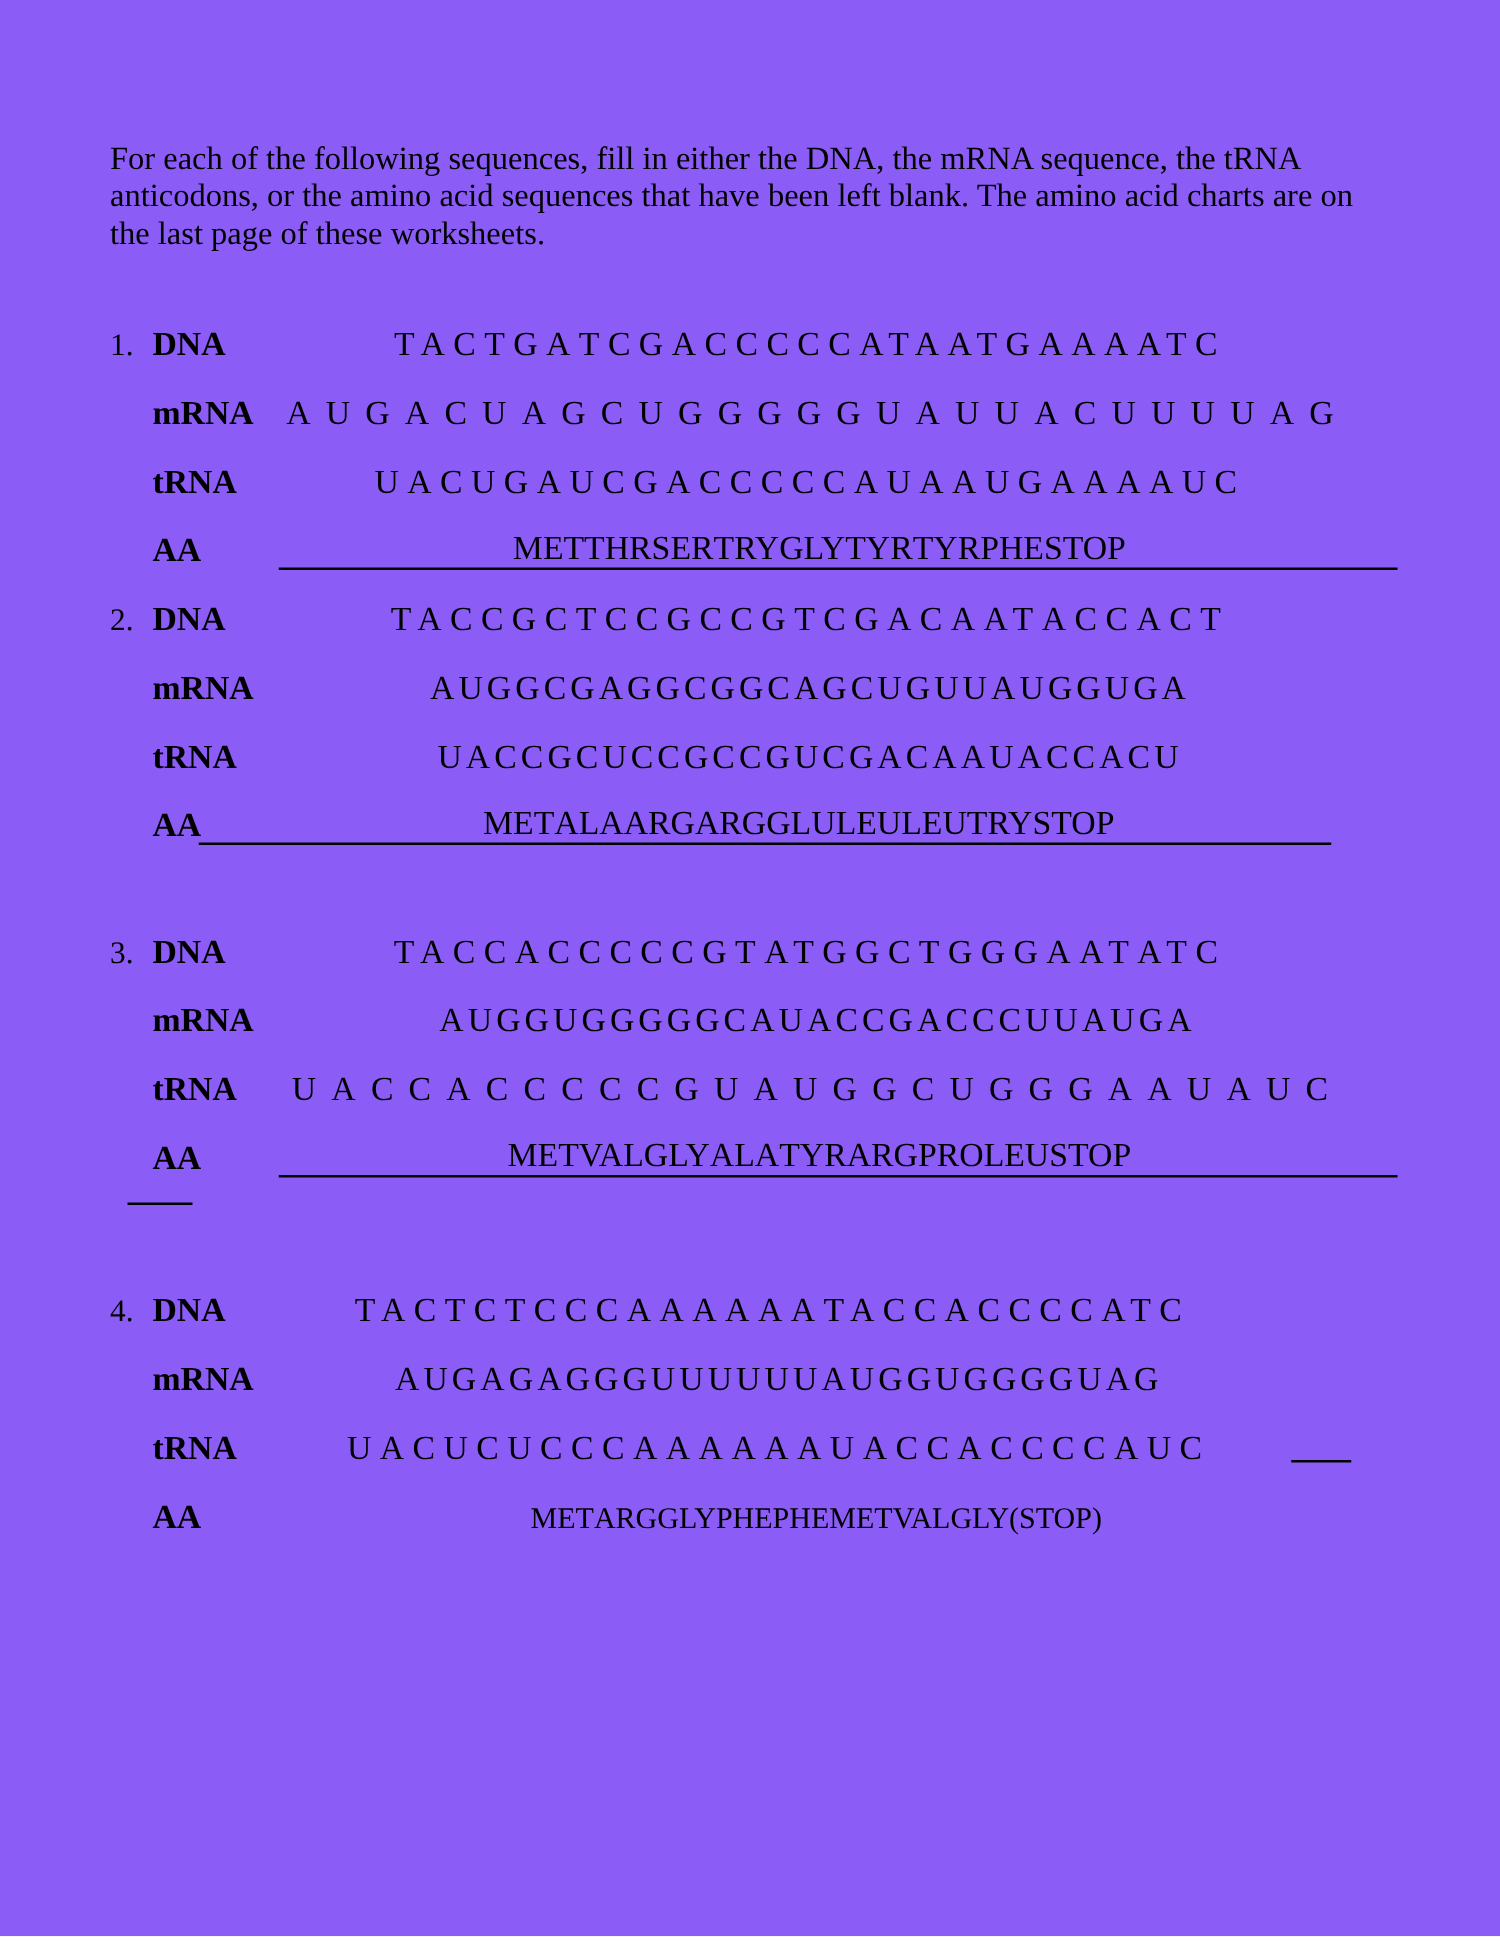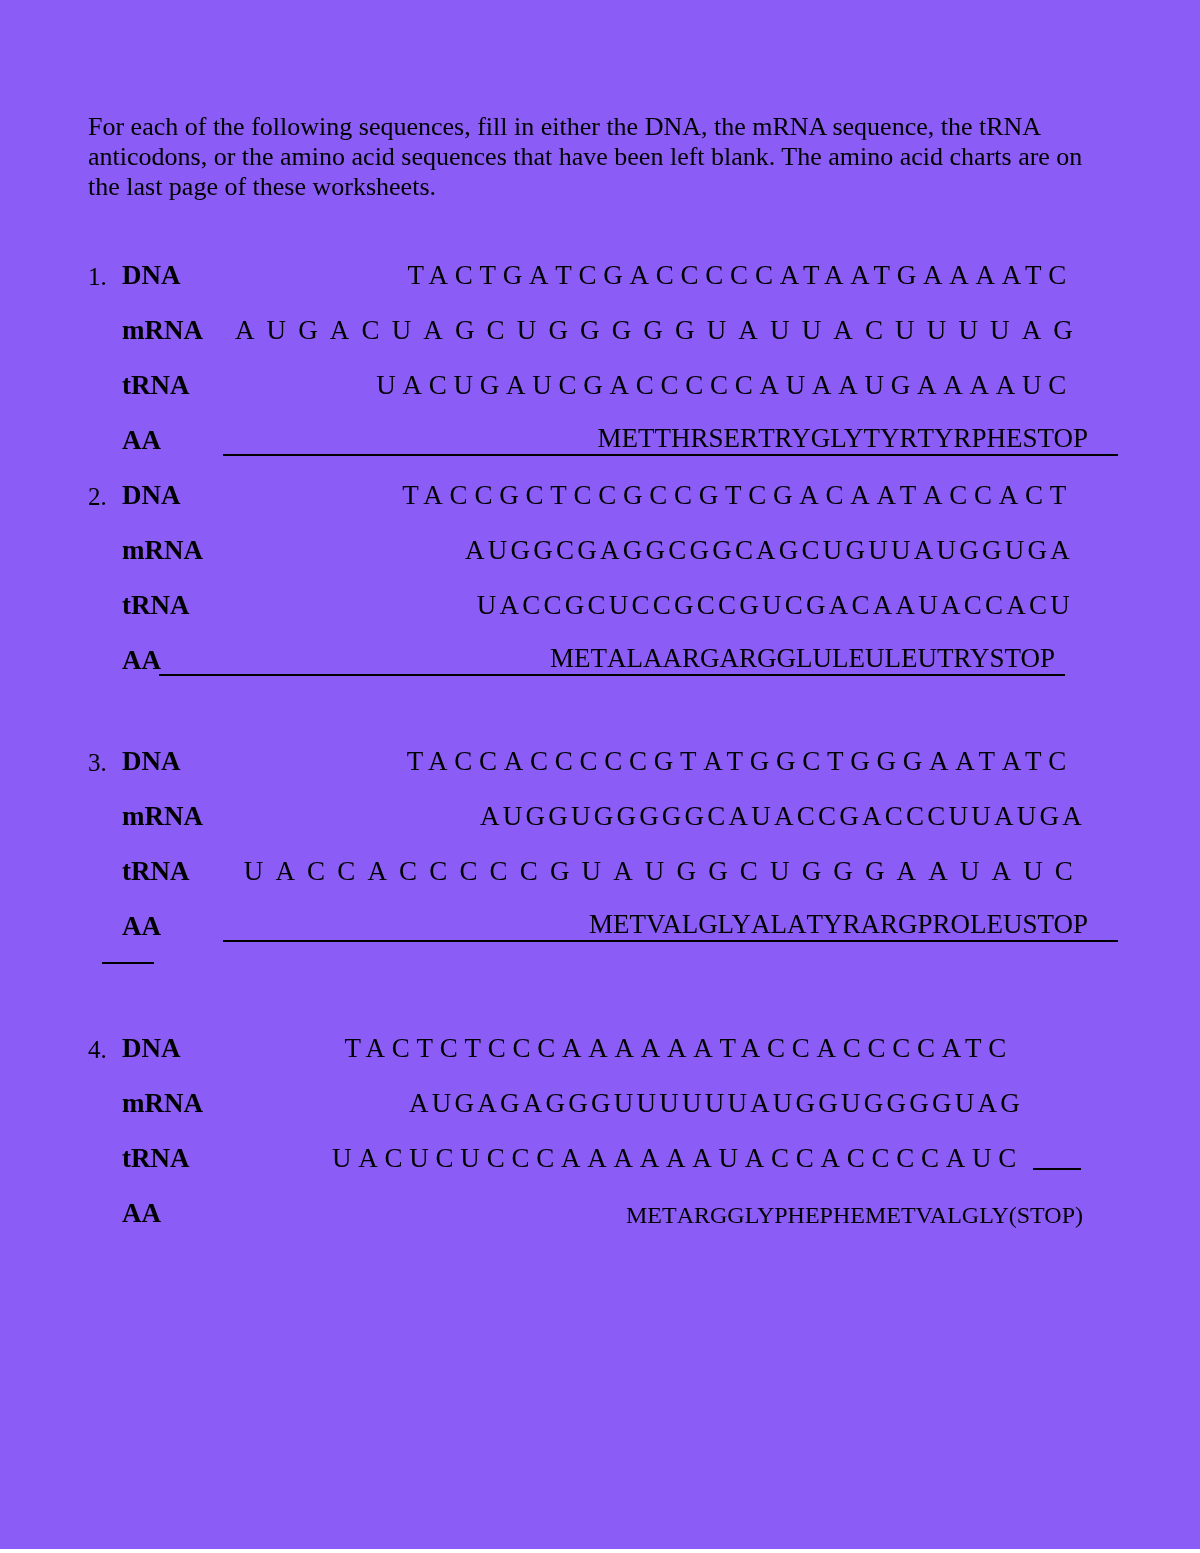--- a/index.html
+++ b/index.html
@@ -39,21 +39,21 @@
     flex: none;
   }
   .rlabel {
     width: 101px;
     font-size: 27px;
     flex: none;
     font-weight: bold;
   }
   .codons {
     display: flex;
-    justify-content: flex-end;
+    justify-content: center;
     width: 850px;
     font-size: 27px;
     flex: none;
   }
   .codon { white-space: nowrap; }
   
   .ls1 .codon { letter-spacing: 0.12em; }
   .ls2 .codon { letter-spacing: 0.25em; }
   .ls3 .codon { letter-spacing: 0.45em; }
   .aa .codon { letter-spacing: 0; }

